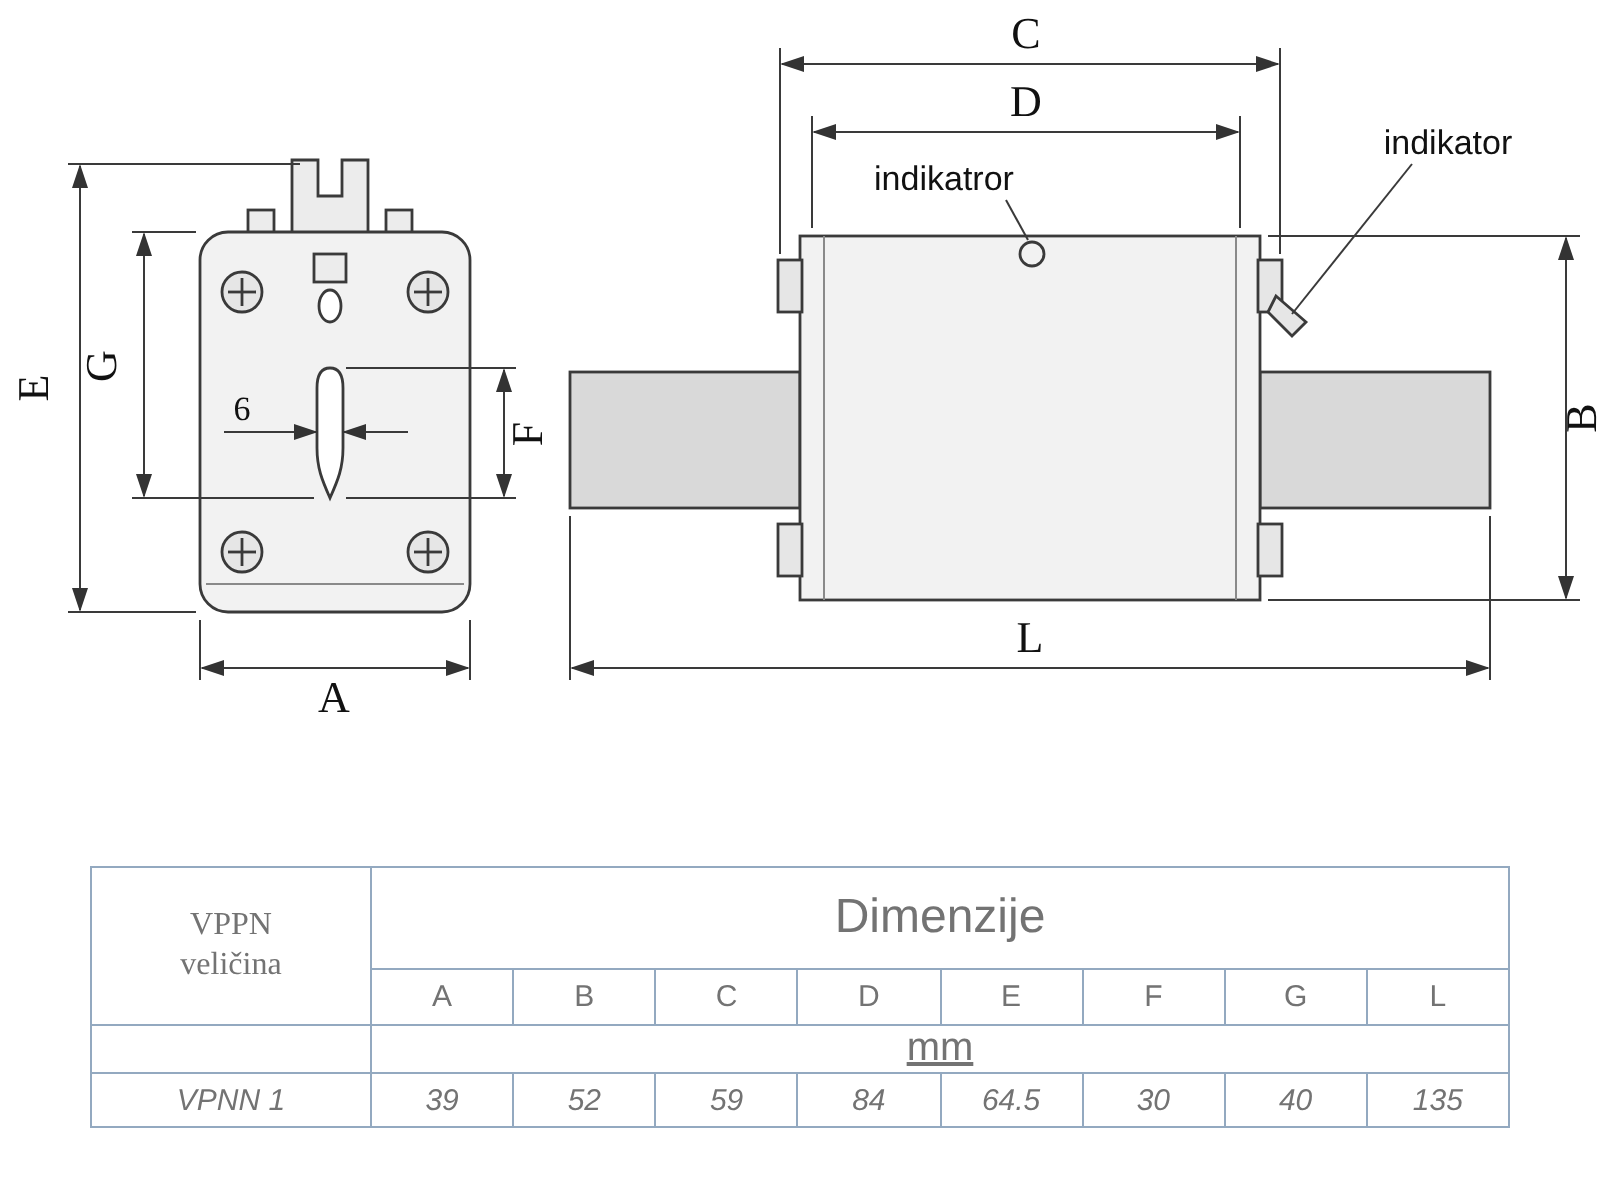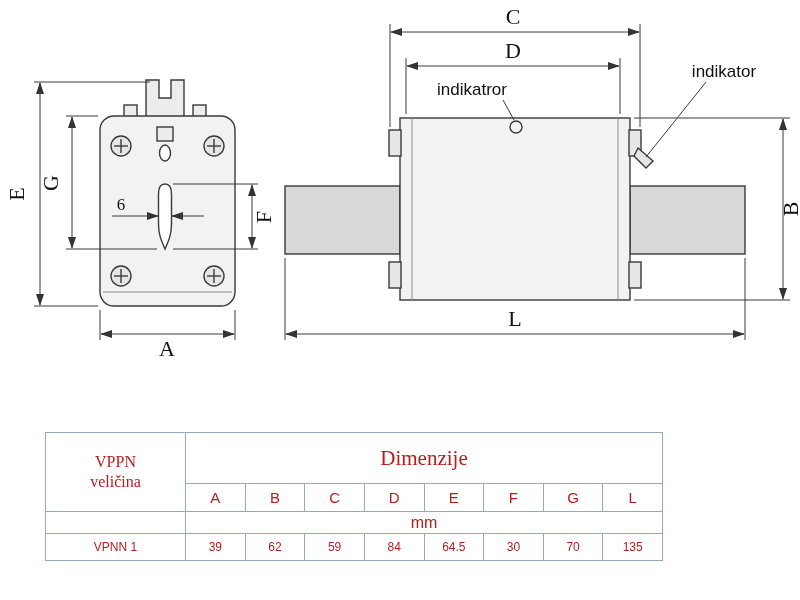--- a/index.html
+++ b/index.html
@@ -3,30 +3,30 @@
 <meta charset="utf-8">
 <style>
   html,body { margin:0; padding:0; background:#ffffff; }
   #stage { position:relative; width:800px; height:600px; background:#fff; overflow:hidden;
            font-family:"Liberation Sans", sans-serif; }
   svg text { fill:#111111; }
   .dimtext  { font-family:"Liberation Serif", serif; font-size:22px; }
   .smalldim { font-family:"Liberation Serif", serif; font-size:17px; }
   .anntext  { font-family:"Liberation Sans", sans-serif; font-size:17px; }
 
-  table.dim-table { border-collapse:collapse; width:618px; margin:20px 0 0 45px;
-                    table-layout:fixed; color:#b91c1c;border-radius:29px; }
+  table.dim-table { border-collapse:collapse; width:710px; margin:20px 0 0 45px;
+                    table-layout:fixed; color:#737373;border-radius:29px; }
   table.dim-table th, table.dim-table td {
       border:1px solid #93a9c0; text-align:center; vertical-align:middle;
       padding:0; font-weight:normal; }
   .th-col1 { font-family:"Liberation Serif", serif; font-size:16px; line-height:1.25; }
-  .th-group { font-family:Liberation Serif, serif; font-size:21px; height:50px; }
+  .th-group { font-family:Liberation Sans, sans-serif; font-size:24px; height:50px; }
   .th-letter { font-size:15px; height:27px; }
-  .td-unit { font-size:16px; height:21px; }
-  .td-name, .td-val { font-size:12px; height:26px; }
+  .td-unit { font-size:20px; height:21px;text-decoration:underline; }
+  .td-name, .td-val { font-size:15px; height:26px;font-style:italic; }
 </style>
 </head>
 <body>
 
 <div id="stage">
 
   <svg width="800" height="408" viewBox="0 0 800 408">
     <defs>
       <marker id="arr" markerWidth="12" markerHeight="10" refX="11" refY="5" orient="auto-start-reverse" markerUnits="userSpaceOnUse">
         <path d="M0,1 L12,5 L0,9 Z" fill="#333"></path>
@@ -174,24 +174,24 @@
         <th class="th-letter">G</th>
         <th class="th-letter">L</th>
       </tr>
       <tr>
         <td class="td-unit"></td>
         <td colspan="8" class="td-unit">mm</td>
       </tr>
       <tr>
         <td class="td-name">VPNN 1</td>
         <td class="td-val">39</td>
-        <td class="td-val">62</td>
+        <td class="td-val">52</td>
         <td class="td-val">59</td>
         <td class="td-val">84</td>
         <td class="td-val">64.5</td>
         <td class="td-val">30</td>
-        <td class="td-val">70</td>
+        <td class="td-val">40</td>
         <td class="td-val">135</td>
       </tr>
     </tbody>
   </table>
 
 </div>
 
 </body></html>

